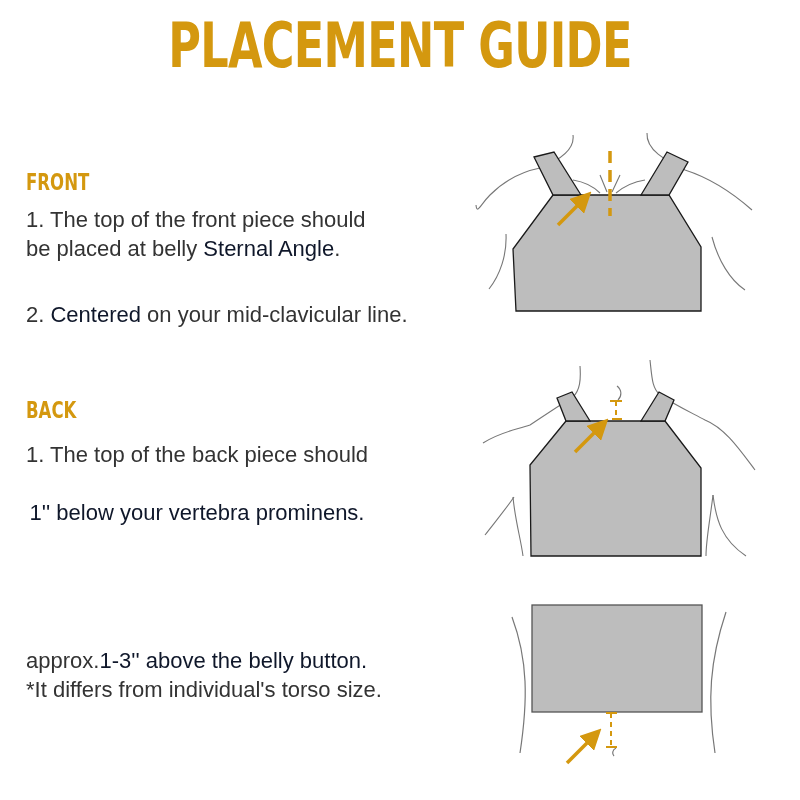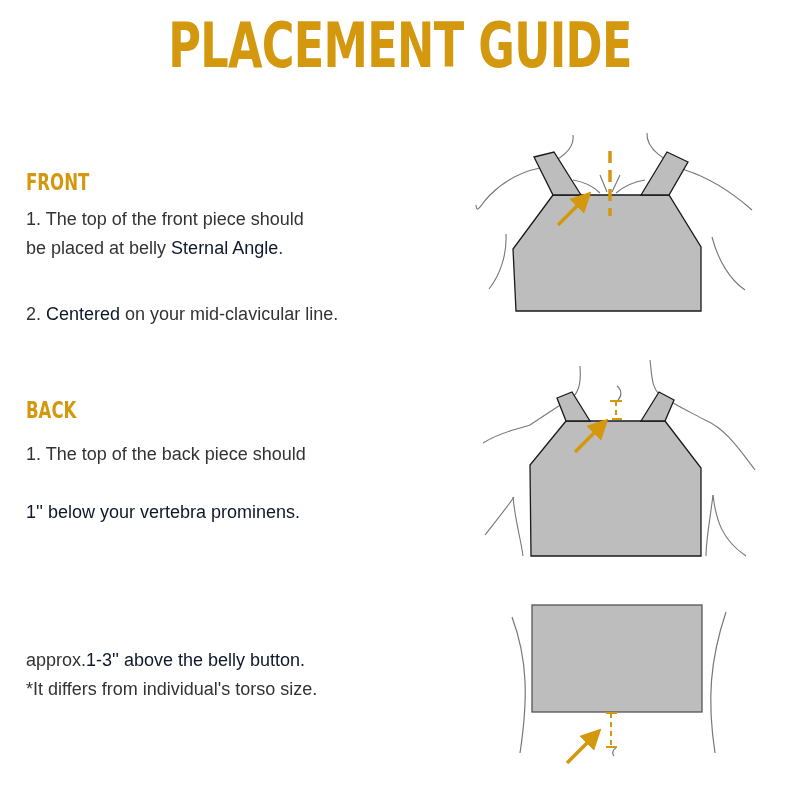--- a/index.html
+++ b/index.html
@@ -1,38 +1,38 @@
 <!DOCTYPE html>
 <html><head>
 <meta charset="utf-8">
 <style>
   html, body { margin: 0; padding: 0; background: #ffffff; }
   body { width: 800px; height: 800px; position: relative; overflow: hidden; font-family: "Liberation Sans", "DejaVu Sans", sans-serif; color: #333333; }
   .title { position: absolute; left: 0; top: 6px; width: 800px; text-align: center; font-family: "DejaVu Sans", "Liberation Sans", sans-serif; font-weight: bold; font-size: 62px; letter-spacing: -1px; color: #d4980f; transform: scaleX(0.72); transform-origin: 400px 0; line-height: 80px; }
   .heading { position: absolute; left: 26px; font-family: "DejaVu Sans", "Liberation Sans", sans-serif; font-weight: bold; font-size: 23px; color: #d4980f; transform: scaleX(0.72); transform-origin: 0 0; line-height: 28px; }
-  .para { position: absolute; left: 26px; font-size: 18px; line-height: 29px; color: #333333; white-space: nowrap; }
+  .para { position: absolute; left: 26px; font-size: 22px; line-height: 29px; color: #333333; white-space: nowrap; }
   .hl { color: #0f172a; }
   svg.fig { position: absolute; left: 0; top: 0; }
 </style>
 </head>
 <body>
 
 <div class="title">PLACEMENT GUIDE</div>
 
 <div class="heading" style="top:168px;">FRONT</div>
 <div class="para" style="top:205px;">
   <span>1. The top of the front piece should</span><br>
   <span>be placed at belly </span><span class="hl">Sternal Angle</span><span>.</span>
 </div>
 <div class="para" style="top:300px;">
   <span>2. </span><span class="hl">Centered</span><span> on your mid-clavicular line.</span>
 </div>
 
 <div class="heading" style="top:396px;">BACK</div>
-<div class="para" style="top:440px;">
+<div class="para" style="top:440px;text-align:center;">
   <span>1. The top of the back piece should</span><br>
   <br>
   <span class="hl">1'' below your vertebra prominens.</span>
 </div>
 <div class="para" style="top:617px;">
   <br>
   <span>approx.</span><span class="hl">1-3'' above the belly button.</span><br>
   <span>*It differs from individual's torso size.</span>
 </div>
 

